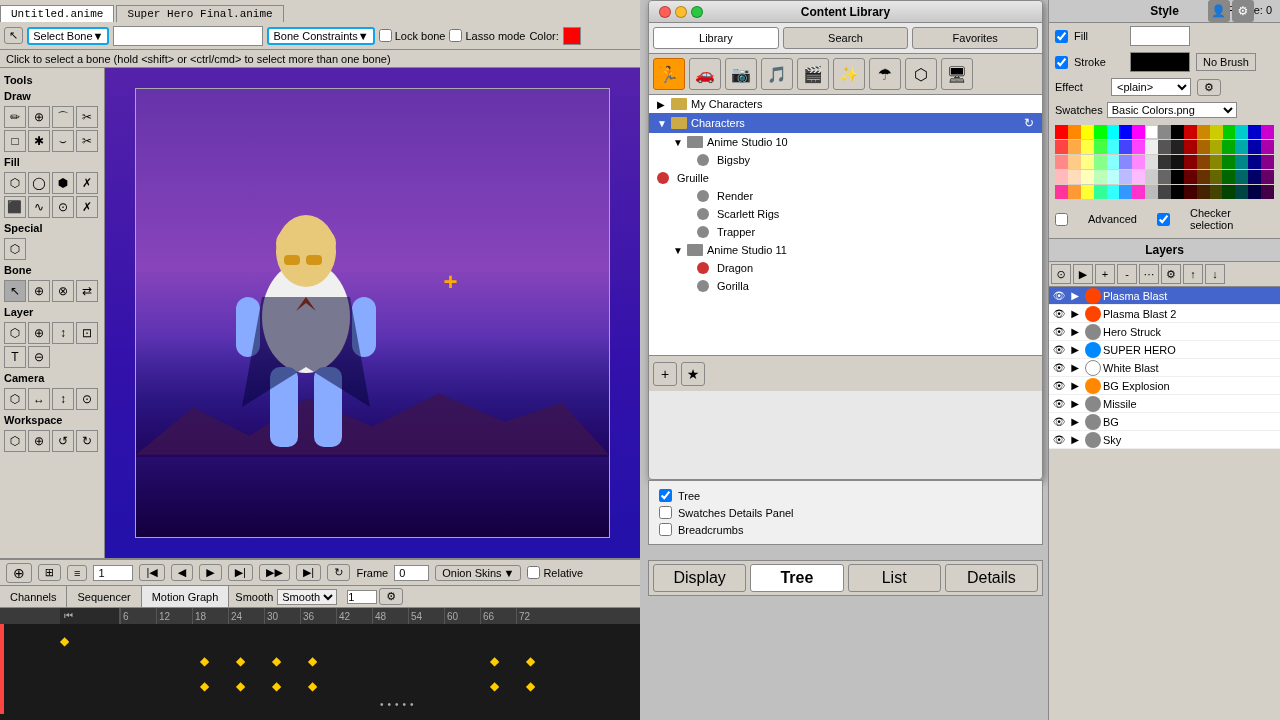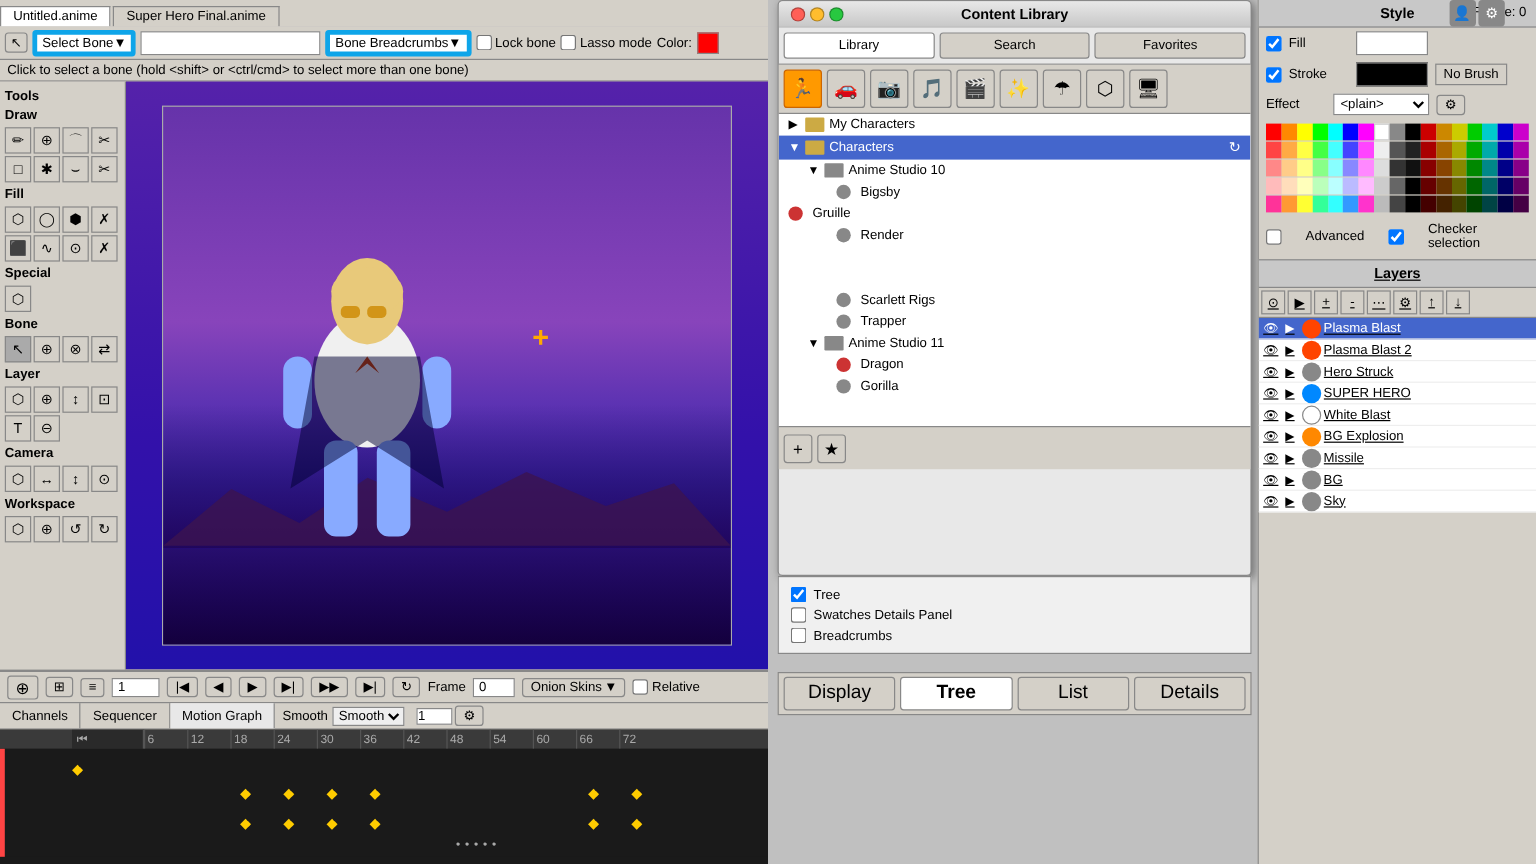--- a/index.html
+++ b/index.html
@@ -3,21 +3,21 @@
   <meta charset="utf-8">
   <style>
     * { box-sizing: border-box; margin: 0; padding: 0; }
     body { font-family: Arial, sans-serif; font-size: 11px; background: #c0c0c0; width: 1280px; height: 720px; overflow: hidden; position: relative; }
     .tab { padding: 2px 10px; background: #d4d0c8; border: 1px solid #888; border-bottom: none; margin-right: 2px; cursor: pointer; font-size: 11px; }
     .tab.active { background: #ffffff; }
 
     
     #toolbar { position: absolute; top: 22px; left: 0; width: 640px; height: 28px; background: #d4d0c8; display: flex; align-items: center; gap: 4px; padding: 2px 4px; border-bottom: 1px solid #888; }
     .toolbar-btn { padding: 1px 6px; background: #d4d0c8; border: 1px solid #888; border-radius: 3px; cursor: pointer; font-size: 11px; display: flex; align-items: center; gap: 2px; }
-    .toolbar-dropdown { display: flex; align-items: flex-end; border: 4px solid #0ea5e9; border-radius: 3px; background: #fff; padding: 1px 4px; font-size: 11px; cursor: pointer; }
+    .toolbar-dropdown { display: flex; align-items: flex-end; border: 2px solid #0ea5e9; border-radius: 3px; background: #fff; padding: 1px 4px; font-size: 11px; cursor: pointer; }
     .toolbar-input { border: 1px solid #888; background: #fff; width: 150px; height: 20px; font-size: 11px; padding: 0 4px; }
     .checkbox-label { display: flex; align-items: center; gap: 3px; font-size: 11px; cursor: pointer; }
     .color-swatch { width: 18px; height: 18px; background: #ff0000; border: 1px solid #888; }
 
     
     #status-bar { position: absolute; top: 50px; left: 0; width: 640px; height: 18px; background: #d4d0c8; display: flex; align-items: center; padding: 0 6px; border-bottom: 1px solid #888; font-size: 11px; }
 
     
     #tools-panel { position: absolute; top: 68px; left: 0; width: 105px; height: 580px; background: #d4d0c8; border-right: 1px solid #888; padding: 4px; }
     .tool-section-label { font-size: 11px; font-weight: bold; padding: 2px 0; }
@@ -81,55 +81,55 @@
     #swatches-header { display: flex; align-items: center; padding: 3px 6px; gap: 4px; }
     .swatches-select { border: 1px solid #888; background: #fff; font-size: 11px; width: 130px; }
     #color-grid { padding: 4px 6px; }
     .color-row { display: flex; margin-bottom: 1px; }
     .color-cell { width: 14px; height: 14px; border: none; cursor: pointer; }
     #action-btns { display: flex; gap: 4px; padding: 4px 6px; }
     .action-btn { padding: 3px 10px; background: #d4d0c8; border: 1px solid #888; font-size: 11px; cursor: pointer; border-radius: 2px; }
     .advanced-row { display: flex; align-items: center; gap: 20px; padding: 3px 6px; font-size: 11px; }
 
     
-    #layers-panel { margin-top: 4px; text-decoration: underline; }
+    #layers-panel { margin-top: 4px; }
     #layers-header { padding: 4px 8px; font-weight: bold; font-size: 12px; border-bottom: 1px solid #888; border-top: 1px solid #888; background: #c8c8c8; text-align: center; }
     #layers-toolbar { display: flex; align-items: center; padding: 2px; gap: 2px; background: #d4d0c8; border-bottom: 1px solid #888; }
     .layers-tb-btn { width: 20px; height: 20px; background: #d4d0c8; border: 1px solid #888; display: flex; align-items: center; justify-content: center; cursor: pointer; font-size: 11px; }
     #layers-list { background: #ffffff; }
     .layer-row { height: 18px; display: flex; align-items: center; padding: 0 2px; border-bottom: 1px solid #eee; font-size: 11px; cursor: pointer; }
     .layer-row.active { background: #4466cc; color: white; }
     .layer-vis { width: 16px; height: 16px; display: flex; align-items: center; justify-content: center; font-size: 10px; }
     .layer-icon { width: 16px; height: 16px; border-radius: 50%; margin: 0 2px; }
     .layer-name { flex: 1; font-size: 11px; overflow: hidden; white-space: nowrap; }
 
     
     .frame-counter { position: absolute; right: 8px; top: 4px; font-size: 11px; }
 
     
     .tl-numbers { display: flex; height: 16px; background: #3a3a3a; padding-left: 60px; }
     .tl-num { color: #aaa; font-size: 10px; min-width: 36px; border-left: 1px solid #555; padding-left: 2px; display: flex; align-items: center; }
   </style>
 </head>
 <body>
 
-<div id="title-tabs" style="position:absolute;top:0;left:0;width:640px;height:22px;background:#d4d0c8;display:flex;align-items:flex-end;">
+<div id="title-tabs" style="position:absolute;top:0;left:0;width:640px;height:22px;background:#d4d0c8;display:flex;align-items:flex-end;font-family:Liberation Mono, monospace;">
   <div class="tab active">Untitled.anime</div>
   <div class="tab">Super Hero Final.anime</div>
 </div>
 
 <div id="toolbar">
   <div class="toolbar-btn" style="padding:1px 4px;">↖</div>
   <div class="toolbar-dropdown">
     <span>Select Bone</span>
     <span>▼</span>
   </div>
   <input class="toolbar-input" type="text" value="" style="">
   <div class="toolbar-dropdown">
-    <span>Bone Breadcrumbs</span>
+    <span>Bone Constraints</span>
     <span>▼</span>
   </div>
   <label class="checkbox-label">
     <input type="checkbox" style=""> 
       <span>Lock bone</span>
   </label>
   <label class="checkbox-label">
     <input type="checkbox" style=""> 
       <span>Lasso mode</span>
   </label>
@@ -382,21 +382,21 @@
     <div class="lib-item" style="">
       <span style="width:12px;height:12px;background:#cc3333;border-radius:50%;display:inline-block;margin-right:4px;"></span>
       <span class="item-label">Gruille</span>
     </div>
 
     <div class="lib-item" style="padding-left:48px;">
       <span style="width:12px;height:12px;background:#888;border-radius:50%;display:inline-block;margin-right:4px;"></span>
       <span class="item-label">Render</span>
     </div>
 
-    <div class="lib-item" style="padding-left:48px;margin-top:36px;">
+    <div class="lib-item" style="padding-left:48px;">
       <span style="width:12px;height:12px;background:#888;border-radius:50%;display:inline-block;margin-right:4px;"></span>
       <span class="item-label">Scarlett Rigs</span>
     </div>
 
     <div class="lib-item" style="padding-left:48px;">
       <span style="width:12px;height:12px;background:#888;border-radius:50%;display:inline-block;margin-right:4px;"></span>
       <span class="item-label">Trapper</span>
     </div>
 
     <div class="lib-item" style="padding-left:24px;">
@@ -470,20 +470,26 @@
 
 
   <div class="style-row">
     <span class="style-label">Effect</span>
     <select class="effect-select">
       <option>&lt;plain&gt;</option>
     </select>
     <div class="toolbar-btn">⚙</div>
   </div>
 
+  <div id="swatches-header">
+    <span>Swatches</span>
+    <select class="swatches-select">
+      <option>Basic Colors.png</option>
+    </select>
+  </div>
 
   <div id="color-grid">
     <div class="color-row">
       <div class="color-cell" style="background:#ff0000"></div>
       <div class="color-cell" style="background:#ff8800"></div>
       <div class="color-cell" style="background:#ffff00"></div>
       <div class="color-cell" style="background:#00ff00"></div>
       <div class="color-cell" style="background:#00ffff"></div>
       <div class="color-cell" style="background:#0000ff"></div>
       <div class="color-cell" style="background:#ff00ff"></div>

